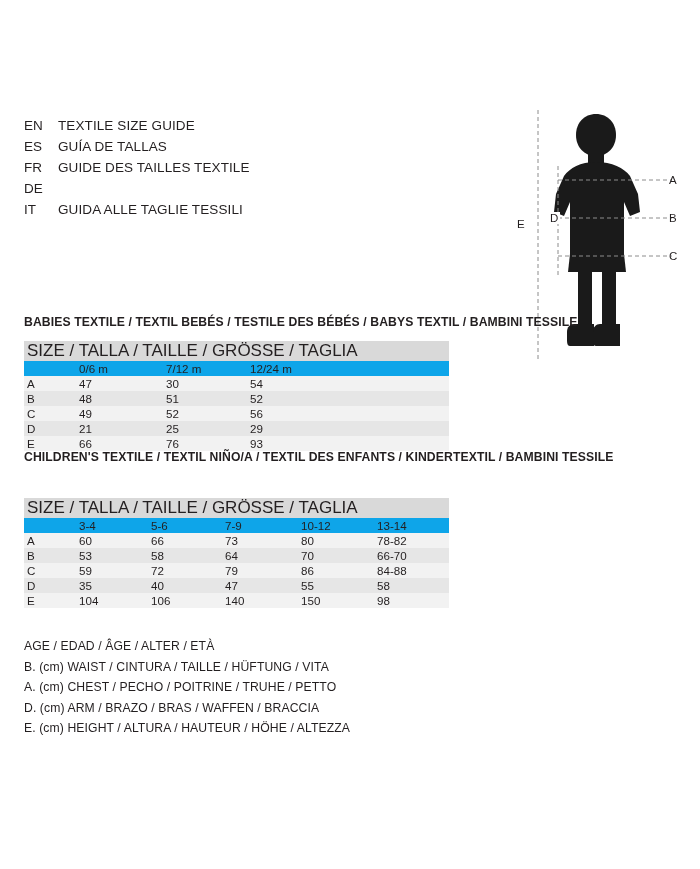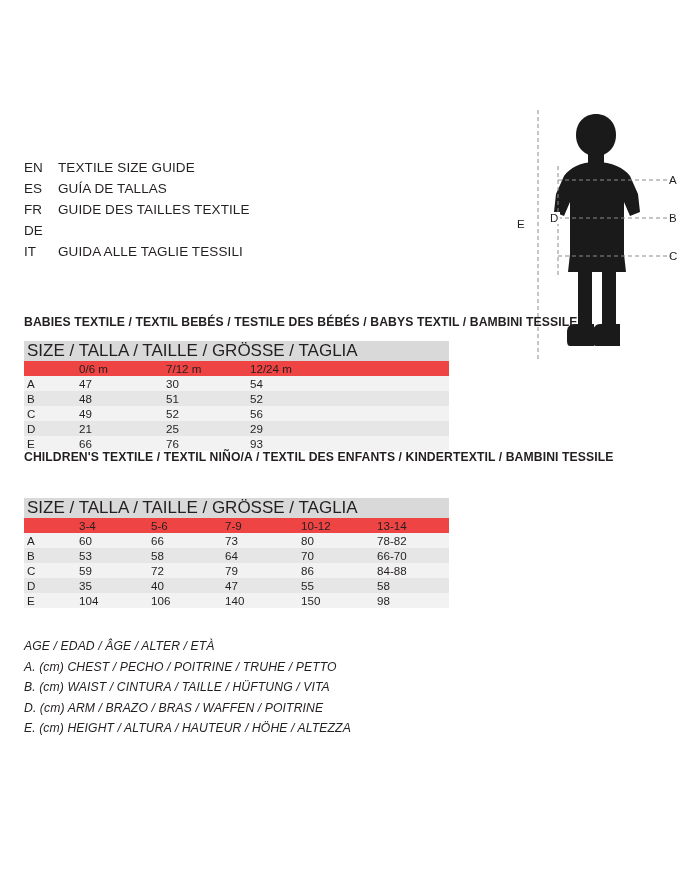--- a/index.html
+++ b/index.html
@@ -21,21 +21,20 @@
     width: 700px;
     height: 869px;
   }
 
   
   .lang-block {
     position: absolute;
     left: 24px;
     top: 118px;
     width: 340px;
-    margin-top: 42px;
   }
   .lang-row {
     display: flex;
     align-items: baseline;
     height: 21px;
     font-size: 13.5px;
     letter-spacing: 0.1px;
   }
   .lang-code {
     width: 34px;
@@ -76,21 +75,21 @@
     font-weight: normal;
     height: 15px;
     vertical-align: middle;
   }
   .hdr-row td {
     background: #d9d9d9;
     font-size: 17px;
     height: 16px;
   }
   .sub-row td {
-    background: #ef4444;
+    background: #0ea5e9;
     height: 16px;
   }
   .row-odd td { background: #f2f2f2; }
   .row-even td { background: #e6e6e6; }
 
   .cell-pad { padding-left: 3px !important; }
 
   
   #babies-table { left: 24px; top: 341px; width: 425px; }
   #babies-table col.c0 { width: 52px; }
@@ -108,21 +107,20 @@
   #children-table col.c5 { width: 75px; }
 
   
   .legend {
     position: absolute;
     left: 24px;
     top: 636px;
     font-size: 12.2px;
     line-height: 20.5px;
     letter-spacing: 0.1px;
-    font-style: italic;
   }
   .legend div { white-space: nowrap; }
 </style>
 </head>
 <body>
 
 <div class="page">
 
   <div class="lang-block">
     <div class="lang-row">
@@ -294,19 +292,19 @@
         <td class="cell-pad">106</td>
         <td class="cell-pad">140</td>
         <td class="cell-pad">150</td>
         <td class="cell-pad">98</td>
       </tr>
     </tbody>
   </table>
 
   <div class="legend">
     <div>AGE / EDAD / ÂGE / ALTER / ETÀ</div>
+    <div>B. (cm) WAIST / CINTURA / TAILLE / HÜFTUNG / VITA</div>
     <div>A. (cm) CHEST / PECHO / POITRINE / TRUHE / PETTO</div>
-    <div>B. (cm) WAIST / CINTURA / TAILLE / HÜFTUNG / VITA</div>
-    <div>D. (cm) ARM / BRAZO / BRAS / WAFFEN / POITRINE</div>
+    <div>D. (cm) ARM / BRAZO / BRAS / WAFFEN / BRACCIA</div>
     <div>E. (cm) HEIGHT / ALTURA / HAUTEUR / HÖHE / ALTEZZA</div>
   </div>
 
 </div>
 
 </body></html>

